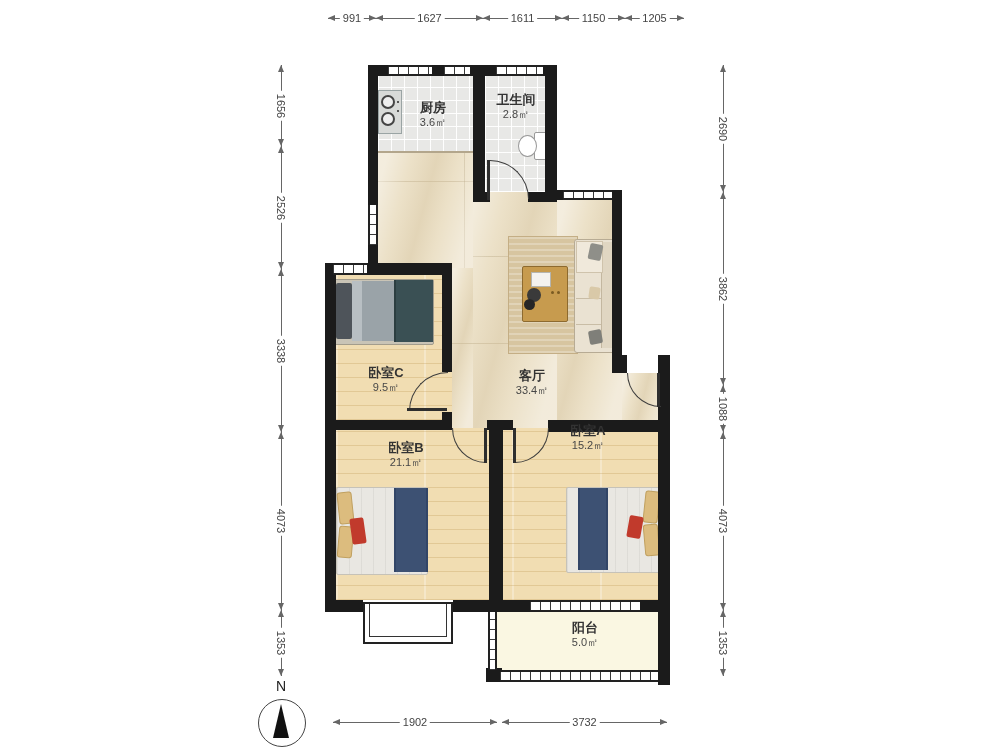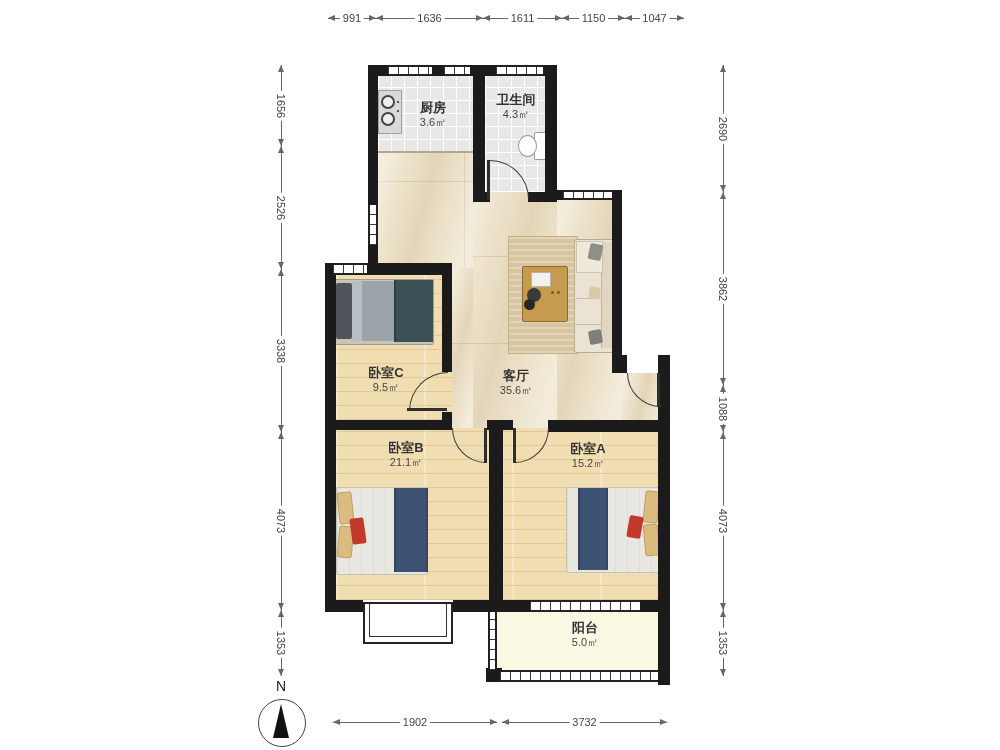--- a/index.html
+++ b/index.html
@@ -165,57 +165,57 @@
   <div class="leaf" style="left:484px;top:428px;width:3px;height:35px;"></div>
   <div class="arc" style="left:515px;top:428px;width:33px;height:34px;border-bottom:1.5px solid #3c3c3c;border-right:1.5px solid #3c3c3c;border-bottom-right-radius:100% 100%;"></div>
   <div class="leaf" style="left:513px;top:428px;width:3px;height:35px;"></div>
 
   <div class="rlabel" style="left:393px;top:100px;">
     <div class="rname">厨房</div>
     <div class="rarea">3.6㎡</div>
   </div>
   <div class="rlabel" style="left:476px;top:92px;">
     <div class="rname">卫生间</div>
-    <div class="rarea">4.3㎡</div>
+    <div class="rarea">2.8㎡</div>
   </div>
   <div class="rlabel" style="left:346px;top:365px;">
     <div class="rname">卧室C</div>
     <div class="rarea">9.5㎡</div>
   </div>
-  <div class="rlabel" style="left:476px;top:368px;">
+  <div class="rlabel" style="left:492px;top:368px;">
     <div class="rname">客厅</div>
-    <div class="rarea">35.6㎡</div>
+    <div class="rarea">33.4㎡</div>
   </div>
   <div class="rlabel" style="left:366px;top:440px;">
     <div class="rname">卧室B</div>
     <div class="rarea">21.1㎡</div>
   </div>
-  <div class="rlabel" style="left:548px;top:441px;">
+  <div class="rlabel" style="left:548px;top:423px;">
     <div class="rname">卧室A</div>
     <div class="rarea">15.2㎡</div>
   </div>
   <div class="rlabel" style="left:545px;top:620px;">
     <div class="rname">阳台</div>
     <div class="rarea">5.0㎡</div>
   </div>
 
   <div class="dimh" style="left:328px;top:12px;width:48px;">
       <span class="dlabel">991</span>
     </div>
   <div class="dimh" style="left:376px;top:12px;width:107px;">
-      <span class="dlabel">1636</span>
+      <span class="dlabel">1627</span>
     </div>
   <div class="dimh" style="left:483px;top:12px;width:79px;">
       <span class="dlabel">1611</span>
     </div>
   <div class="dimh" style="left:562px;top:12px;width:63px;">
       <span class="dlabel">1150</span>
     </div>
   <div class="dimh" style="left:625px;top:12px;width:59px;">
-      <span class="dlabel">1047</span>
+      <span class="dlabel">1205</span>
     </div>
 
   <div class="dimv" style="left:275px;top:65px;height:81px;">
       <span class="dlabel">1656</span>
     </div>
   <div class="dimv" style="left:275px;top:146px;height:123px;">
       <span class="dlabel">2526</span>
     </div>
   <div class="dimv" style="left:275px;top:269px;height:163px;">
       <span class="dlabel">3338</span>

